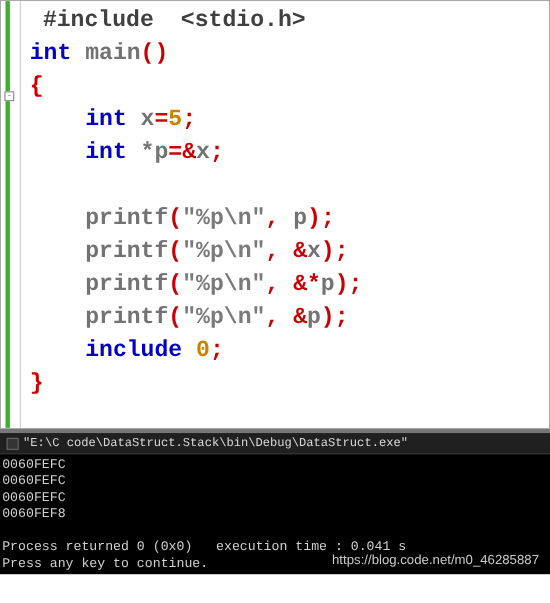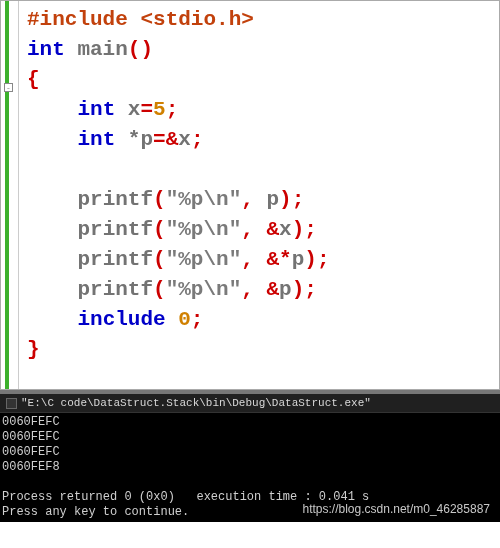--- a/index.html
+++ b/index.html
@@ -43,21 +43,21 @@
     color: #888;
   }
   .code-area {
     padding: 4px 4px 4px 8px;
     font-size: 21px;
     line-height: 30px;
     white-space: pre;
     font-weight: bold;
   }
   .kw { color: #0000c8; font-weight: bold; }
-  .pp { color: #c2410c; font-weight: bold; }
+  .pp { color: #404040; font-weight: bold; margin-left: 12px; }
   .str { color: #7a7a7a; }
   .num { color: #d08000; }
   .red { color: #c00; }
   .plain { color: #737373; }
 
   .console-wrap {
     border-top: 4px solid #777;
     background: #000;
     color: #cfcfcf;
     font-family: "SimSun", "Courier New", monospace;
@@ -124,15 +124,15 @@
   </div>
   <div class="console-body"><span>0060FEFC</span>
 <span>0060FEFC</span>
 <span>0060FEFC</span>
 <span>0060FEF8</span>
 <span></span>
 <span>Process returned 0 (0x0)   execution time : 0.041 s</span>
 <span>Press any key to continue.</span></div>
 </div>
 
-<div class="watermark">https://blog.csdn.net/m0_46285887</div>
+<div class="watermark">https://blog.code.net/m0_46285887</div>
 
 </div>
 
 </body></html>

